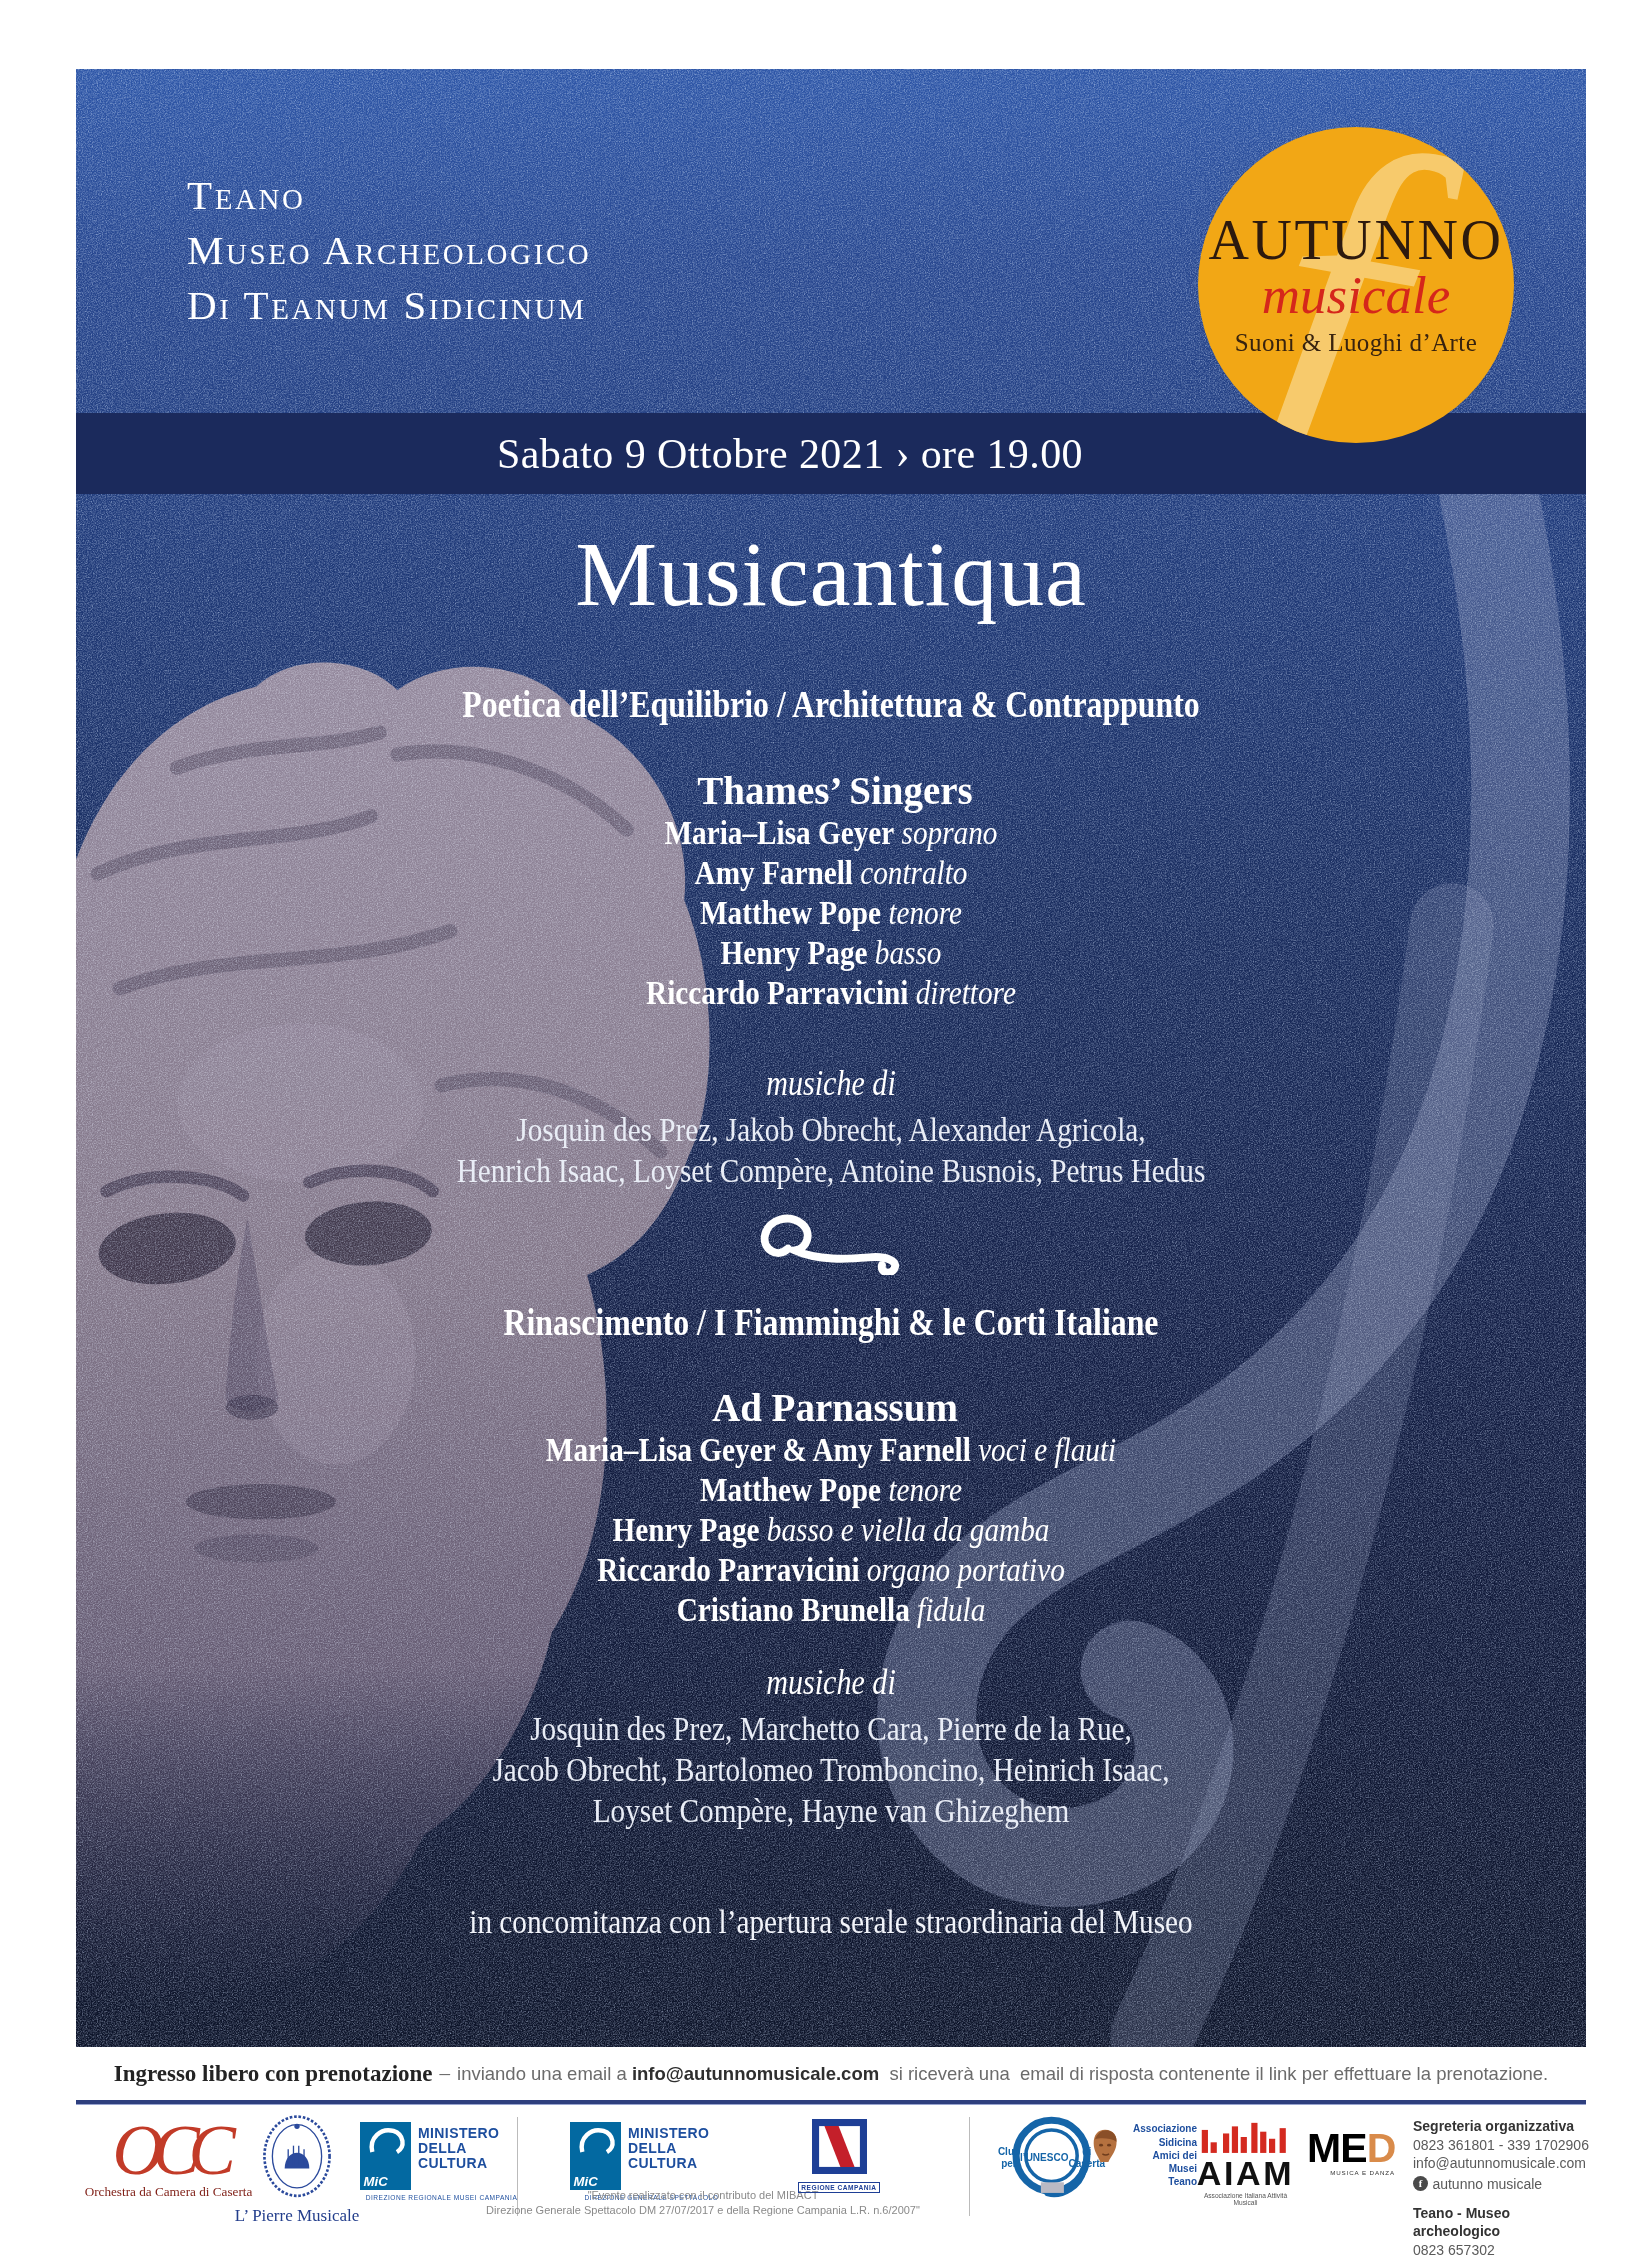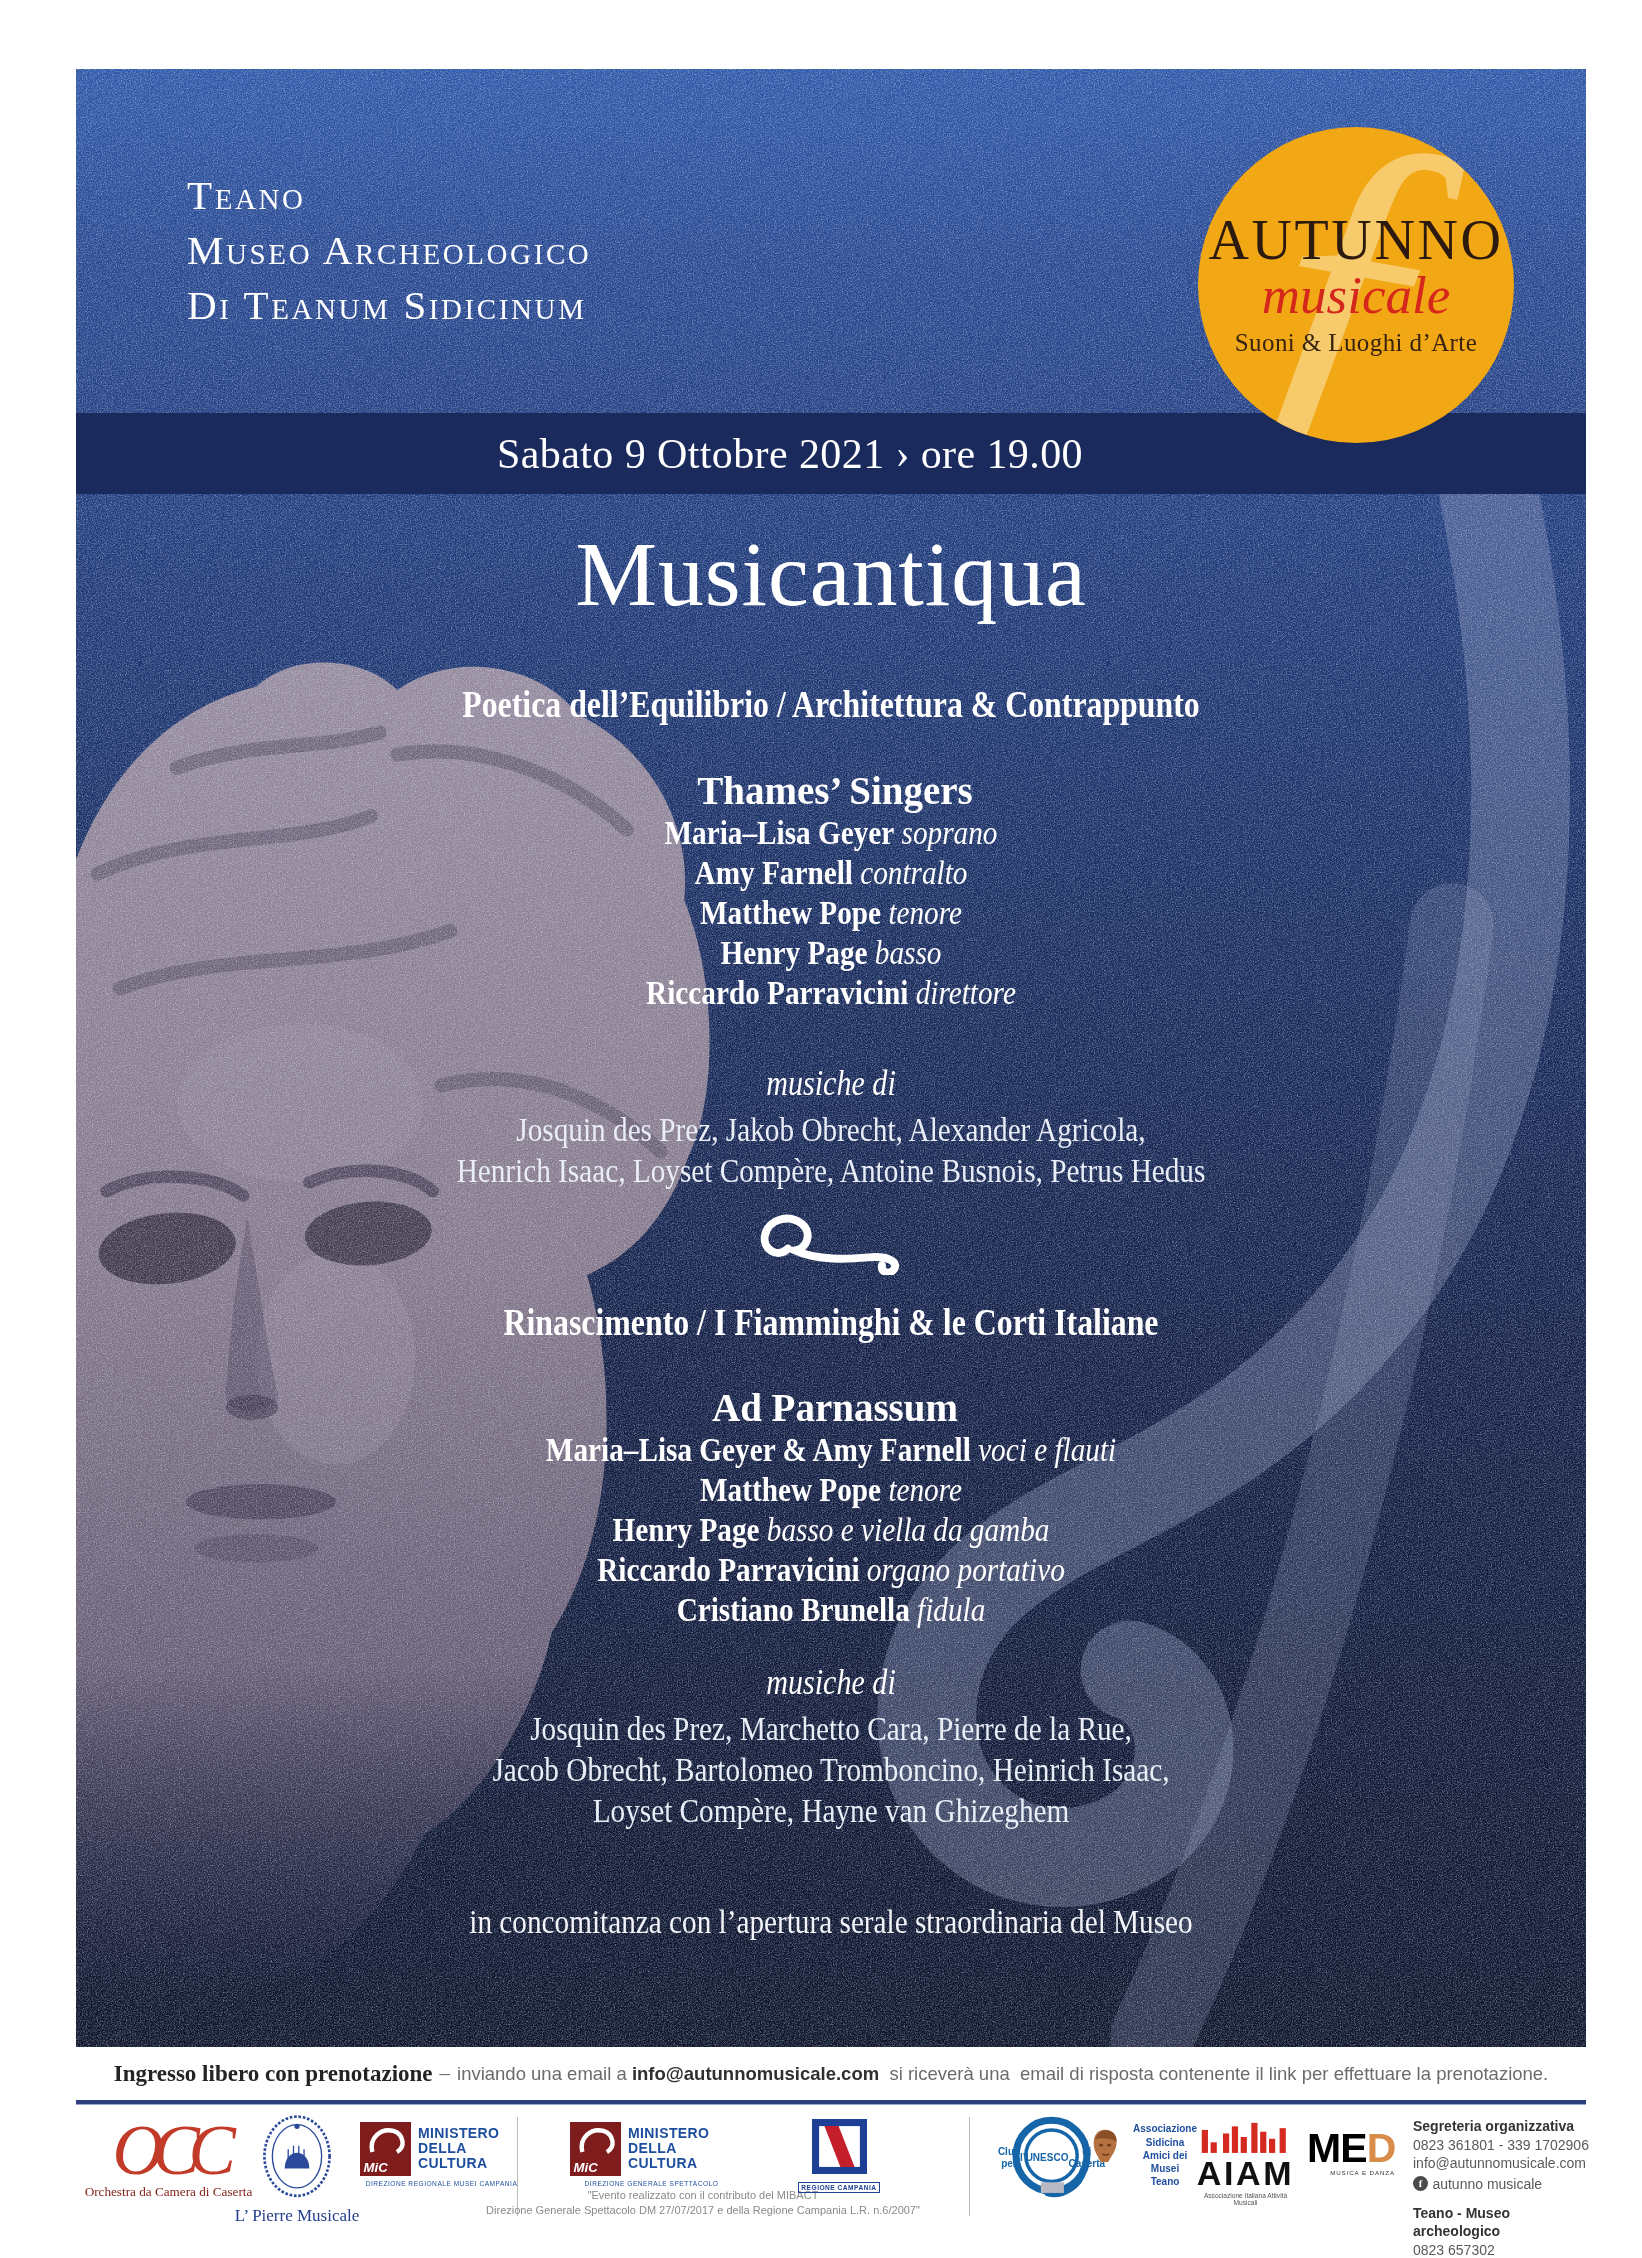--- a/index.html
+++ b/index.html
@@ -65,33 +65,33 @@
 
   
   .footer{position:absolute;left:76px;top:2110px;width:1510px;height:148px;z-index:7;
         font-family:"Liberation Sans",sans-serif;}
   .fitem{position:absolute;text-align:center;}
   .occ-script{font-family:"Liberation Serif",serif;font-style:italic;font-size:71px;line-height:.75;
         letter-spacing:-.16em;color:#c23b28;}
   .occ-label{margin-top:7px;font-family:"Liberation Serif",serif;font-size:13.2px;color:#7e1d14;}
   .off-label{margin-top:1.8px;font-family:"Liberation Serif",serif;font-size:17px;color:#233e8c;}
   .micwrap{display:flex;align-items:flex-start;gap:7px;text-align:left;}
-  .miclogo{position:relative;width:51px;height:54px;background:#7f1d1d;flex:0 0 auto;}
+  .miclogo{position:relative;width:51px;height:68px;background:#0369a1;flex:0 0 auto;}
   .miclogo span{position:absolute;left:3.5px;bottom:1.8px;color:#fff;font-size:13.2px;font-weight:700;font-style:italic;}
   .mintxt{color:#1d4e9e;font-weight:700;font-size:14px;line-height:15px;letter-spacing:0.4px;padding-top:3.5px;}
   .micdept{margin-top:3.5px;font-size:6.6px;color:#1d4e9e;letter-spacing:0.5px;text-align:center;}
   .credit{position:absolute;left:371px;top:78px;width:512px;text-align:center;font-size:11px;
         color:#8a8a8a;line-height:15px;}
   .vdiv{position:absolute;top:7px;height:99px;width:0.9px;background:#bbbbbb;}
   .reg-label{margin:2.6px auto 0;display:inline-block;border:0.9px solid #1e3f96;color:#1e3f96;
         font-size:6.6px;letter-spacing:0.5px;padding:0.9px 2.6px;font-weight:700;}
   .unesco-box{position:relative;width:85px;height:85px;}
   .unesco-text{position:absolute;inset:0;display:flex;flex-direction:row;align-items:center;
         justify-content:center;color:#1565a8;font-weight:700;font-size:10px;line-height:11.5px;}
-  .sidwrap{display:flex;gap:14px;text-align:center;}
+  .sidwrap{display:flex;gap:14px;text-align:right;}
   .sid-lines{color:#1d4e9e;font-size:10px;line-height:13.2px;font-weight:700;padding-top:1.8px;}
   .aiam-word{font-size:34px;font-weight:700;color:#111;letter-spacing:2.6px;line-height:1;}
   .aiam-cap{margin-top:2.6px;font-size:6.6px;color:#555;}
   .med-word{font-size:41px;font-weight:700;line-height:1;letter-spacing:-0.9px;}
   .med-word .d{color:#d98b4a;}
   .med-cap{margin-top:0.9px;font-size:6.2px;color:#333;letter-spacing:0.9px;text-align:right;}
   .contact{position:absolute;left:1337px;top:7px;width:185px;text-align:left;font-size:14px;
         line-height:18.5px;color:#5a5a5a;}
   .c-head{font-weight:700;color:#333;}
   .c-gap{height:10.6px;}

